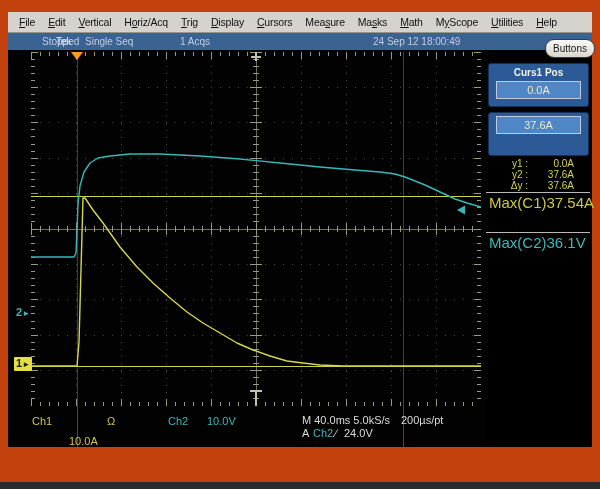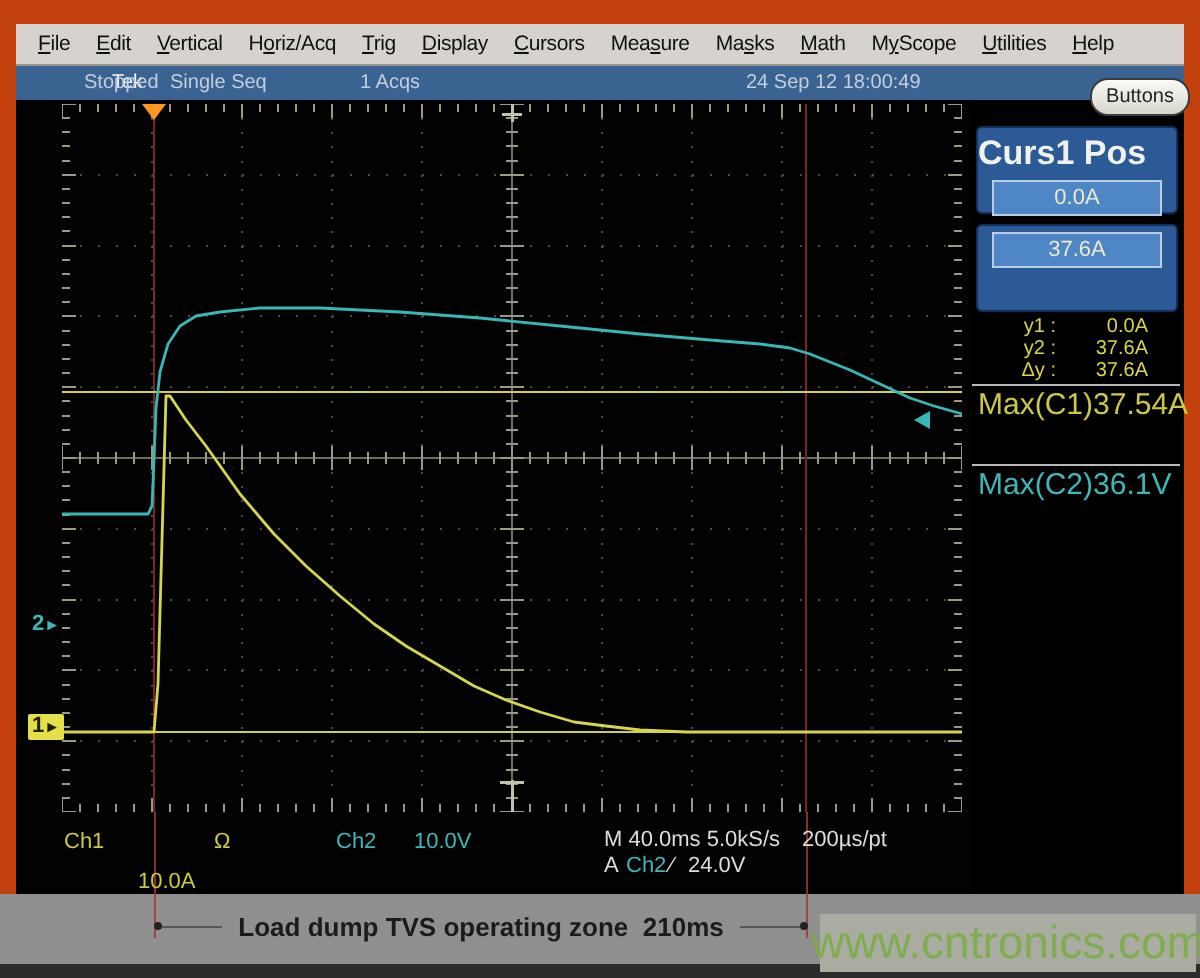--- a/index.html
+++ b/index.html
@@ -36,21 +36,21 @@
 
   .ro{position:absolute;font-size:11px;white-space:nowrap;}
   .c-ch1{color:#cdc843;}
   .c-ch2{color:#3cb8b8;}
   .c-wht{color:#dcdcdc;}
 
   
   #rpanel{position:absolute;left:478px;top:0;width:106px;height:397px;background:#000;}
   .curs-group{position:absolute;left:2px;width:101px;height:44px;background:#2b5a96;
     border:1px solid #123059;border-radius:3px;box-sizing:border-box;}
-  .curs-title{font-size:17px;font-weight:bold;color:#f2f2ea;margin-top:3px;}
+  .curs-title{text-align:center;font-size:10px;font-weight:bold;color:#f2f2ea;margin-top:3px;}
   .curs-value{margin:3px 7px 0 7px;height:16px;background:#4f86c6;border:1px solid #bccde2;
     text-align:center;font-size:11px;color:#eceac8;line-height:16px;}
   #curs1-group{top:13px;}
   #curs2-group{top:62px;}
   #cursor-readout{position:absolute;left:0;top:108px;width:106px;}
   .yrow{display:flex;font-size:10px;color:#d8d44a;line-height:11px;}
   .yrow .lbl{width:42px;text-align:right;}
   .yrow .val{flex:1;text-align:right;padding-right:18px;}
   .sep{position:absolute;left:0;width:104px;height:1px;background:#b9b9b9;}
   .meas-row{position:absolute;left:0;width:106px;display:flex;font-size:15px;line-height:13px;}
@@ -485,29 +485,15 @@
           <span class="val">37.54A</span>
         </div>
       <div class="sep" style="top:182px"></div>
       <div class="meas-row" style="top: 186px; color: rgb(60, 184, 184);" id="meas-1">
           <span class="lbl">Max(C2)</span>
           <span class="val">36.1V</span>
         </div>
     </div>
   </div>
 
-  <div id="annobar">
-    <div class="anno-tick" style="left:77px"></div>
-    <div class="anno-tick" style="left:403px"></div>
-    <div id="dim">
-      <div class="dot"></div>
-      <div class="ln"></div>
-      <div class="txt">Load dump TVS operating zone  210ms</div>
-      <div class="ln"></div>
-      <div class="dot"></div>
-    </div>
-    <div id="watermark">
-      <span>www.cntronics.com</span>
-    </div>
-  </div>
   <div id="bottomstrip"></div>
 
 </div>
 
 </body></html>

